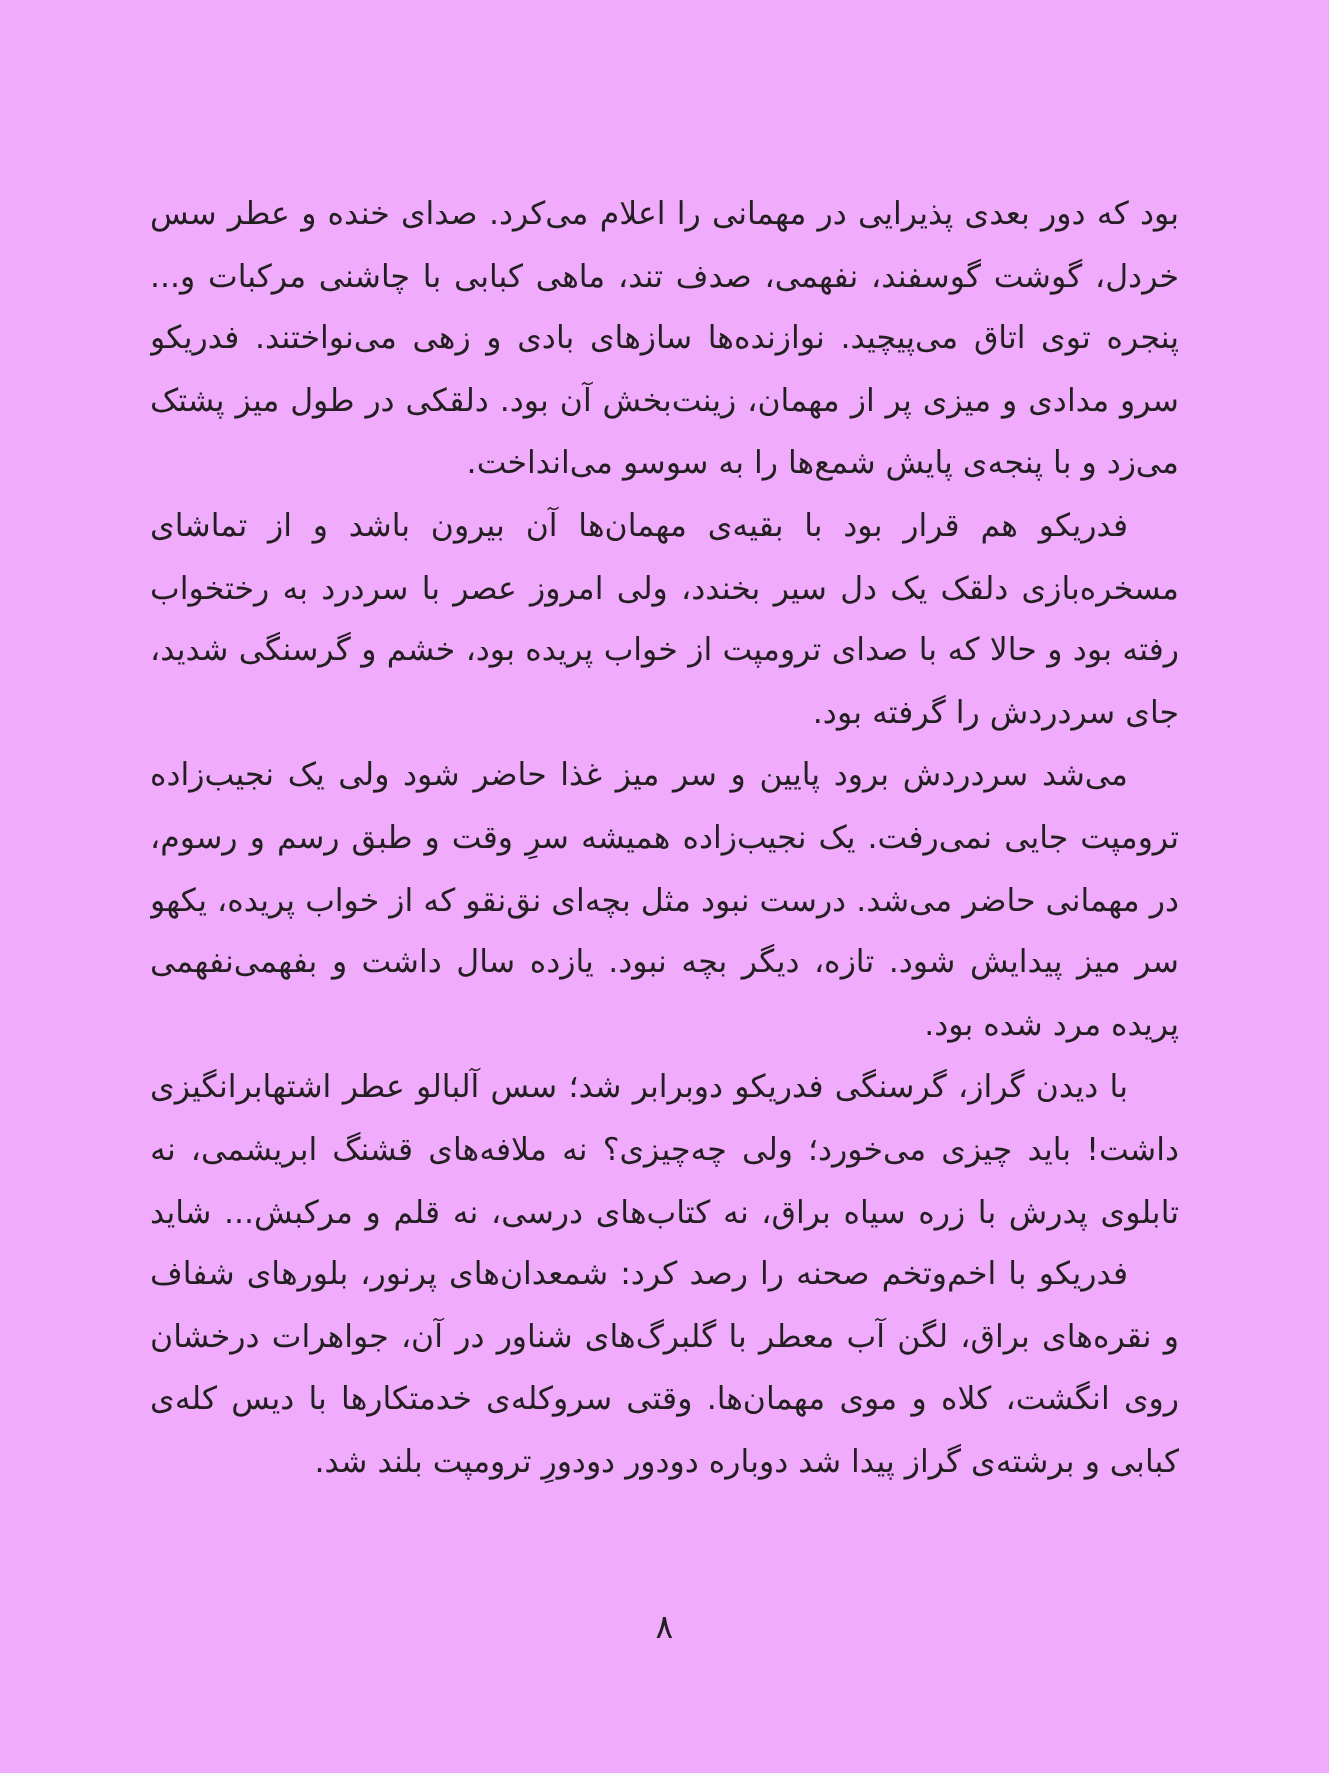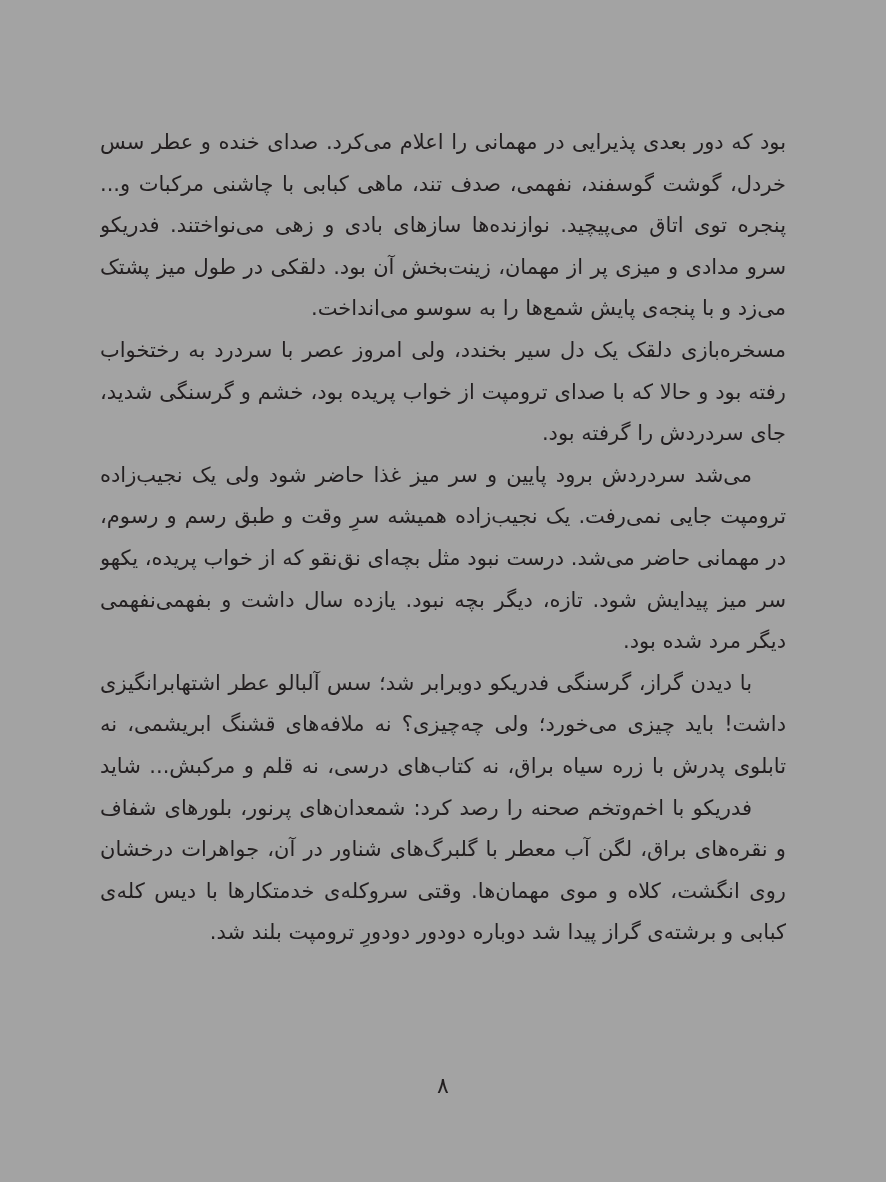--- a/index.html
+++ b/index.html
@@ -4,21 +4,21 @@
 <style>
   html, body {
     margin: 0;
     padding: 0;
     background: #ffffff;
   }
   .page {
     position: relative;
     width: 886px;
     height: 1182px;
-    background: #a3a3a3;
+    background: #f0abfc;
     overflow: hidden;
     font-family: "DejaVu Sans", sans-serif;
   }
   .text-block {
     position: absolute;
     top: 122px;
     right: 100px;
     width: 686px;
     direction: rtl;
   }
@@ -64,31 +64,32 @@
 
     <div class="paragraph">
       <div class="line">بود که دور بعدی پذیرایی در مهمانی را اعلام می‌کرد. صدای خنده و عطر سس</div>
       <div class="line">خردل، گوشت گوسفند، نفهمی، صدف تند، ماهی کبابی با چاشنی مرکبات و... از</div>
       <div class="line">پنجره توی اتاق می‌پیچید. نوازنده‌ها سازهای بادی و زهی می‌نواختند. فدریکو</div>
       <div class="line">سرو مدادی و میزی پر از مهمان، زینت‌بخش آن بود. دلقکی در طول میز پشتک</div>
       <div class="line para-end">می‌زد و با پنجه‌ی پایش شمع‌ها را به سوسو می‌انداخت.</div>
     </div>
 
     <div class="paragraph">
+      <div class="line indent">فدریکو هم قرار بود با بقیه‌ی مهمان‌ها آن بیرون باشد و از تماشای</div>
       <div class="line">مسخره‌بازی دلقک یک دل سیر بخندد، ولی امروز عصر با سردرد به رختخواب</div>
       <div class="line">رفته بود و حالا که با صدای ترومپت از خواب پریده بود، خشم و گرسنگی شدید،</div>
       <div class="line para-end">جای سردردش را گرفته بود.</div>
     </div>
 
     <div class="paragraph">
       <div class="line indent">می‌شد سردردش برود پایین و سر میز غذا حاضر شود ولی یک نجیب‌زاده</div>
       <div class="line">ترومپت جایی نمی‌رفت. یک نجیب‌زاده همیشه سرِ وقت و طبق رسم و رسوم،</div>
       <div class="line">در مهمانی حاضر می‌شد. درست نبود مثل بچه‌ای نق‌نقو که از خواب پریده، یکهو</div>
       <div class="line">سر میز پیدایش شود. تازه، دیگر بچه نبود. یازده سال داشت و بفهمی‌نفهمی</div>
-      <div class="line para-end">دیگر مرد شده بود.</div>
+      <div class="line para-end">پریده مرد شده بود.</div>
     </div>
 
     <div class="paragraph">
       <div class="line indent">با دیدن گراز، گرسنگی فدریکو دوبرابر شد؛ سس آلبالو عطر اشتهابرانگیزی</div>
       <div class="line">داشت! باید چیزی می‌خورد؛ ولی چه‌چیزی؟ نه ملافه‌های قشنگ ابریشمی، نه</div>
       <div class="line">تابلوی پدرش با زره سیاه براق، نه کتاب‌های درسی، نه قلم و مرکبش... شاید</div>
     </div>
 
     <div class="paragraph">
       <div class="line indent">فدریکو با اخم‌وتخم صحنه را رصد کرد: شمعدان‌های پرنور، بلورهای شفاف</div>

